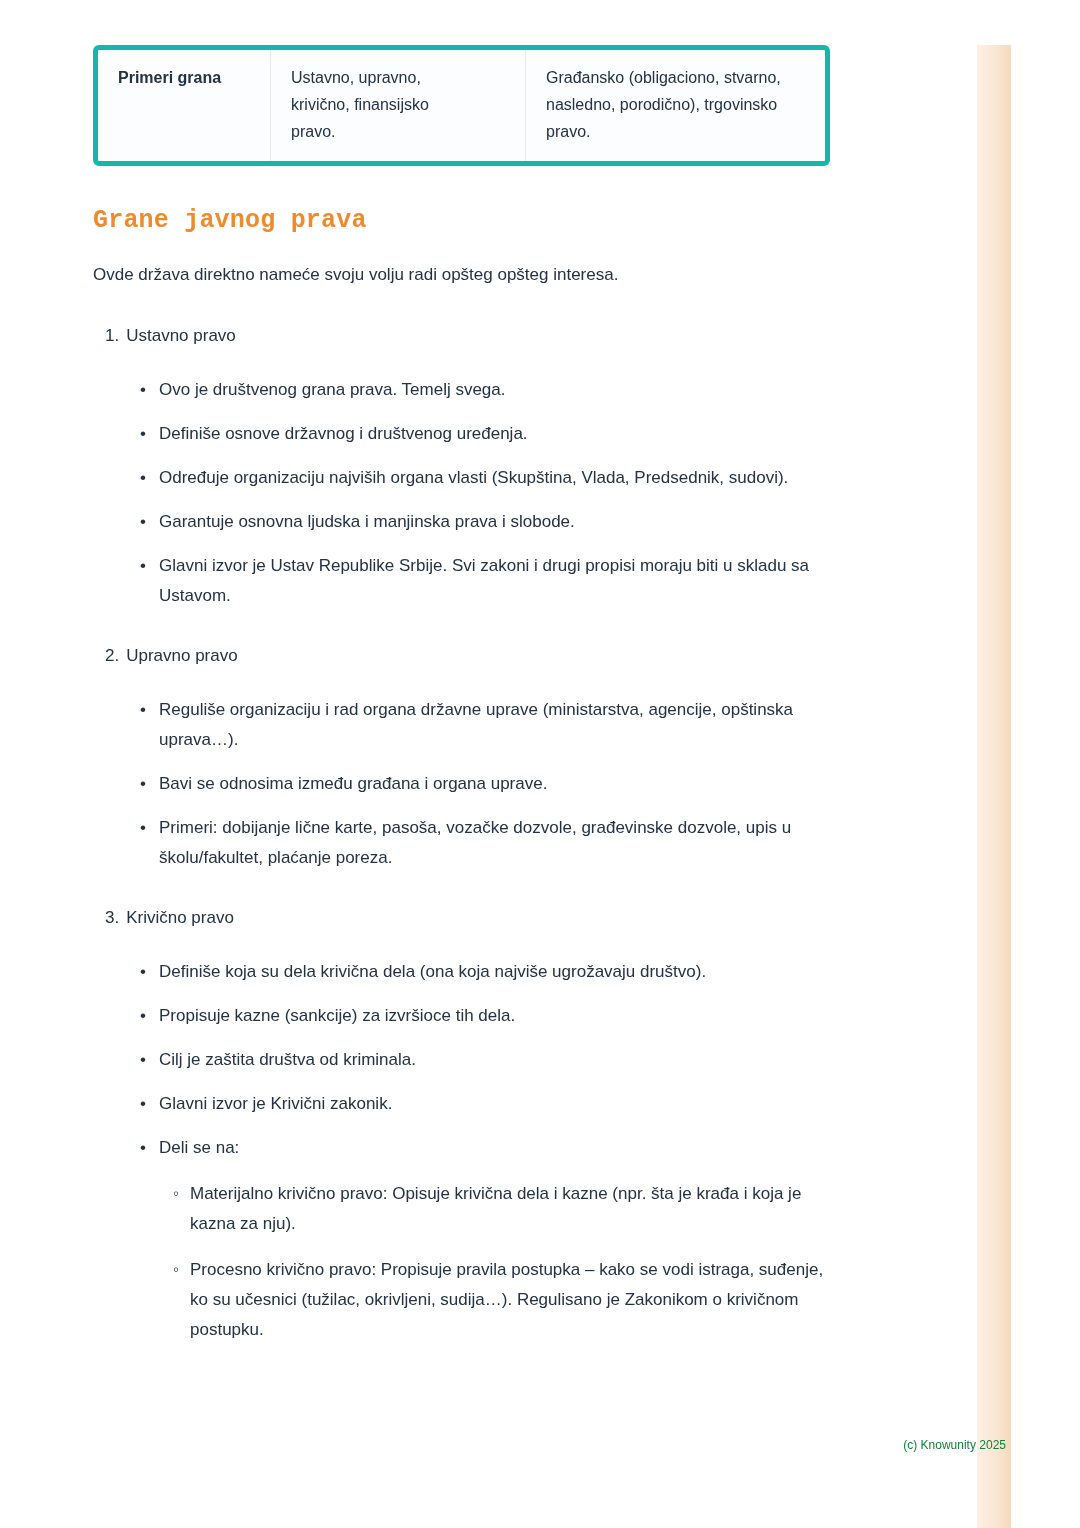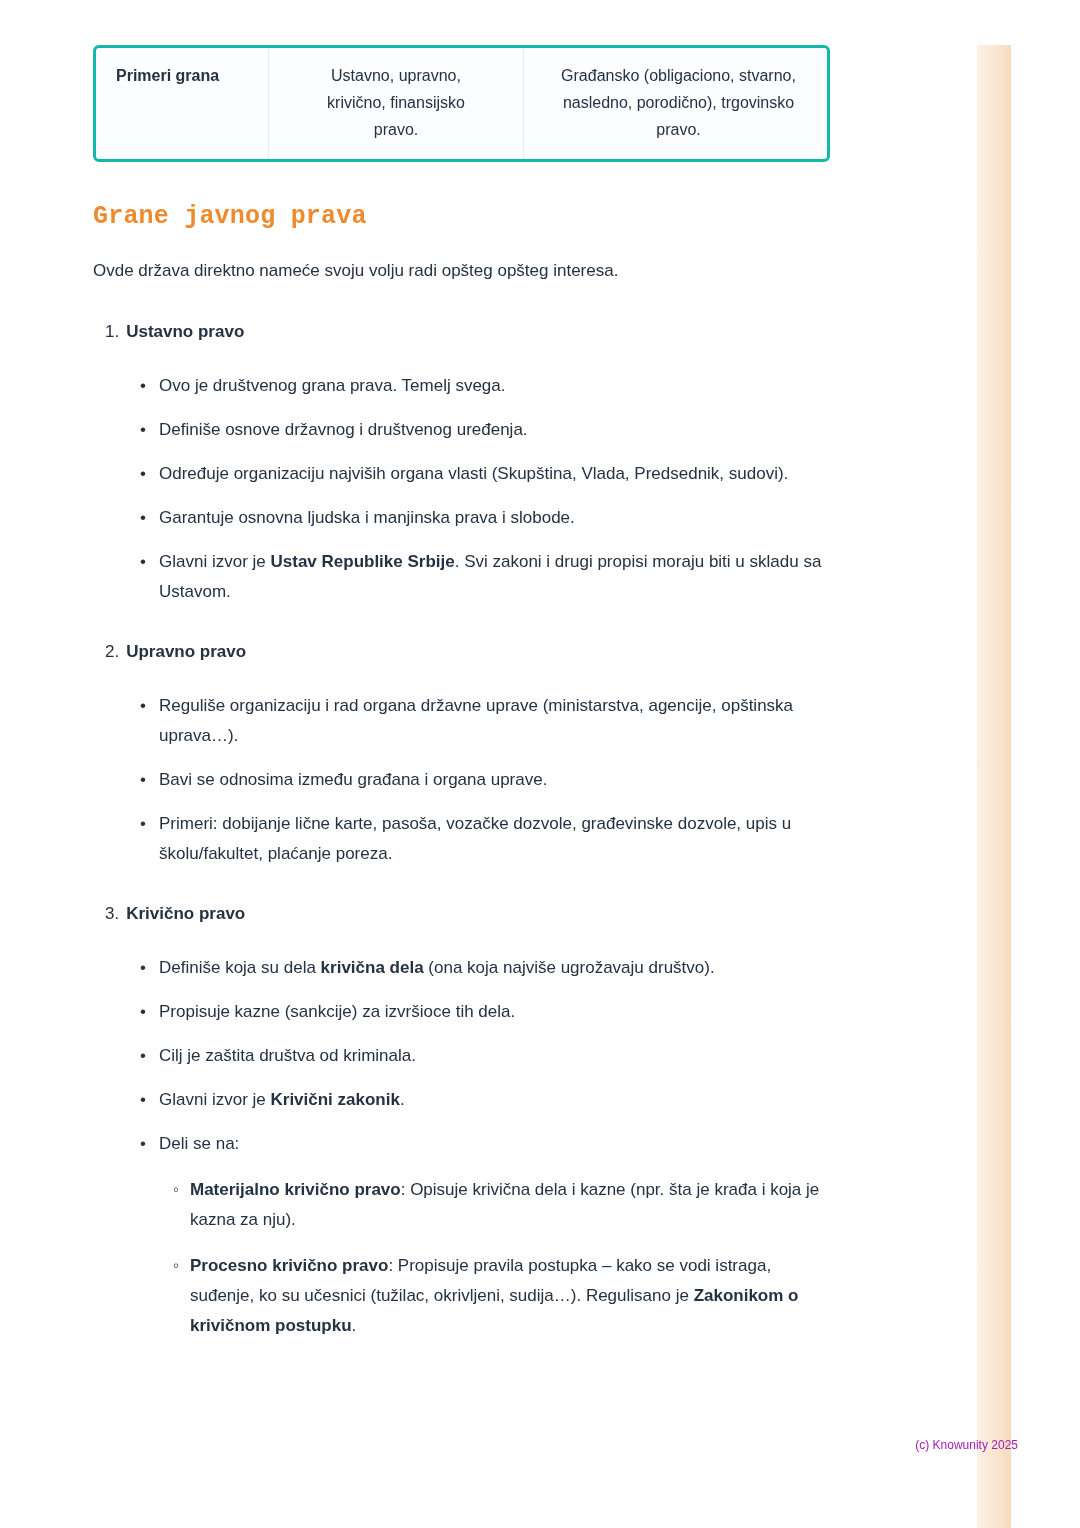--- a/index.html
+++ b/index.html
@@ -12,67 +12,67 @@
     color:var(--ink,#243243);
     overflow:hidden;
   }
   .content { padding:45px 0 60px 93px; width:880px; }
 
   
   .tbl {
     width:737px;
     display:grid;
     grid-template-columns:172px 255px 310px;
-    border:3px solid #14b8a6;
+    border:5px solid #14b8a6;
     border-radius:6px;
     background:#fcfdff;
   }
   .cell {
     padding:14px 20px 16px 20px;
     font-size:16px; line-height:27px;
     white-space:pre-line;
   }
-  .cell + .cell { border-left:1px solid #e6e9f0;text-align:center; }
+  .cell + .cell { border-left:1px solid #e6e9f0; }
   .cell.head { font-weight:bold; }
 
   h2.heading {
     color:var(--accent,#ef8b2f);
     font-size:25px;
     font-weight:bold;
     margin:40px 0 26px 0;
     letter-spacing:0.2px;
     font-family:Liberation Mono, monospace;
   }
   .intro { font-size:17px; line-height:28px; }
 
   ol.numbered { list-style:none; padding-left:12px; margin-top:34px; }
   .num-item { margin-bottom:32px; }
   .num-head { font-size:17px; line-height:26px; }
   .num { margin-right:7px; }
-  .b { font-weight:bold; }
+  .b { font-weight:normal; }
   .i { }
 
   ul.bullets { list-style:none; margin:26px 0 0 35px; }
   li.bullet { display:flex; margin-bottom:14px; font-size:17px; line-height:30px; }
   .marker { width:19px; flex:none; color:#243243; }
   .bullet-body { max-width:676px; }
 
   ul.subs { list-style:none; margin:16px 0 0 14px; }
   li.sub { display:flex; margin-bottom:16px; font-size:17px; line-height:30px; }
   li.sub .marker { width:17px; }
   li.sub .bullet-body { max-width:645px; }
 
   .strip {
     position:absolute; top:45px; bottom:0;
     left:977px; width:34px;
     background:linear-gradient(90deg, #fdf0e4 0%, #fbe6d2 55%, #f6d9bf 100%);
   }
   .footer {
-    position:absolute; top:1438px; right:62px;
-    font-size:12px; color:#a21caf; z-index:2;
+    position:absolute; top:1438px; right:74px;
+    font-size:12px; color:#15803d; z-index:2;
   }
 </style>
 </head>
 <body>
 
 <div class="page">
   <div class="strip"></div>
 
   <div class="content">
 

